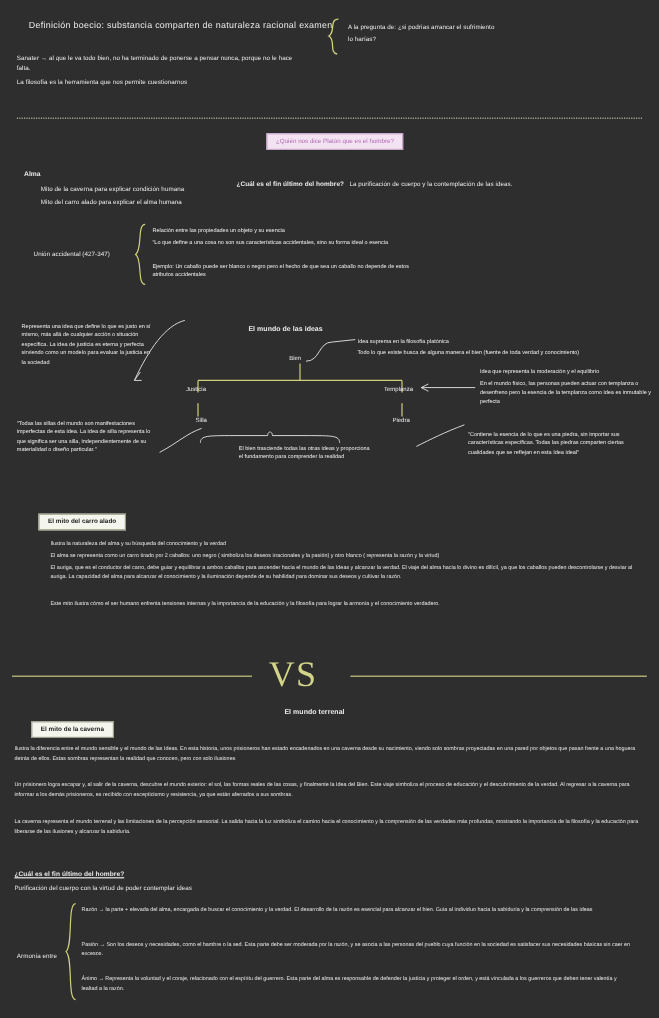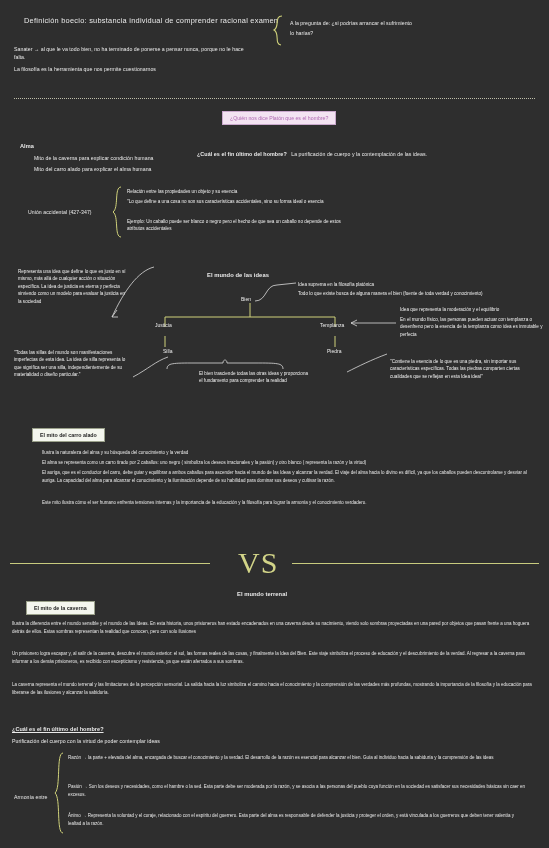--- a/index.html
+++ b/index.html
@@ -34,21 +34,21 @@
   }
   .para{font-size:4.5px;line-height:1.85;color:#e8e8e8;}
   .underline{text-decoration:underline;}
   .nodelbl{font-size:5px;color:#ededed;}
 </style>
 </head>
 <body>
 
 <div class="page">
 
-  <div class="abs title-hand" style="left:24px;top:16px;">Definición boecio: substancia individual de  comprender racional examen</div>
+  <div class="abs title-hand" style="left:24px;top:16px;">Definición boecio: substancia comparten de  naturaleza racional examen</div>
 
   <div class="abs t" style="left:14px;top:45px;width:240px;">Sanater → al que le va todo bien, no ha terminado de ponerse a pensar nunca, porque no le hace falta.</div>
 
   <div class="abs t" style="left:14px;top:65px;width:250px;">La filosofía es la herramienta que nos permite cuestionarnos</div>
 
   <div class="abs" style="left:268px;top:14px;">
     <svg width="18" height="34" viewBox="0 0 18 34">
       <path d="M14 2 C6 2, 12 13, 6 16 C12 19, 6 30, 13 31" fill="none" stroke="#cfd17a" stroke-width="1.1"></path>
     </svg>
   </div>
@@ -150,21 +150,21 @@
 
   <div class="abs whitebox" style="left:32px;top:428px;">El mito del carro alado</div>
 
   <div class="abs para" style="left:42px;top:449px;width:495px;">Ilustra la naturaleza del alma y su búsqueda del conocimiento y la verdad</div>
   <div class="abs para" style="left:42px;top:459px;width:495px;">El alma se representa como un carro tirado por 2 caballos: uno negro ( simboliza los deseos irracionales y la pasión) y otro blanco ( representa la razón y la virtud)</div>
   <div class="abs para" style="left:42px;top:469px;width:497px;">El auriga, que es el conductor del carro, debe guiar y equilibrar a ambos caballos para ascender hacia  el mundo de las Ideas y alcanzar la verdad. El viaje del alma hacia lo divino es difícil, ya que los caballos pueden descontrolarse y desviar al auriga. La capacidad del alma para alcanzar el conocimiento y la iluminación depende de su habilidad para dominar sus deseos y cultivar la razón.</div>
   <div class="abs para" style="left:42px;top:499px;width:497px;">Este mito ilustra cómo el ser humano enfrenta tensiones internas y la importancia de la educación y la filosofía para lograr la armonía y el conocimiento verdadero.</div>
 
   <div class="abs hr-line" style="left:10px;top:563px;width:200px;"></div>
   <div class="abs hr-line" style="left:292px;top:563px;width:247px;"></div>
-  <div class="abs vs" style="left:238px;top:546px;">VS</div>
+  <div class="abs vs" style="left:224px;top:546px;">VS</div>
 
   <div class="abs t b" style="left:237px;top:590px;font-size:5.8px;">El mundo terrenal</div>
 
   <div class="abs whitebox" style="left:26px;top:601px;">El mito de la caverna</div>
 
   <div class="abs para" style="left:12px;top:620px;width:528px;">Ilustra la diferencia entre el mundo sensible y el mundo de las Ideas. En esta historia, unos prisioneros han estado encadenados en una caverna desde su nacimiento, viendo solo sombras proyectadas en una pared por objetos que pasan frente a una hoguera detrás de ellos. Estas sombras representan la realidad que conocen, pero con solo ilusiones</div>
   <div class="abs para" style="left:12px;top:650px;width:528px;">Un prisionero logra escapar y, al salir de la caverna, descubre el mundo exterior: el sol, las formas reales de las cosas, y finalmente la Idea del Bien. Este viaje simboliza el proceso de educación y el descubrimiento de la verdad. Al regresar a la caverna para informar a los demás prisioneros, es recibido con escepticismo y resistencia, ya que están aferrados a sus sombras.</div>
   <div class="abs para" style="left:12px;top:681px;width:528px;">La caverna representa el mundo terrenal y las limitaciones de la percepción sensorial. La salida hacia la luz simboliza el camino hacia el conocimiento y la comprensión de las verdades más profundas, mostrando la importancia de la filosofía y la educación para liberarse de las ilusiones y alcanzar la sabiduría.</div>
 
   <div class="abs t b underline" style="left:12px;top:725px;font-size:5.5px;">¿Cuál es el fin último del hombre?</div>

